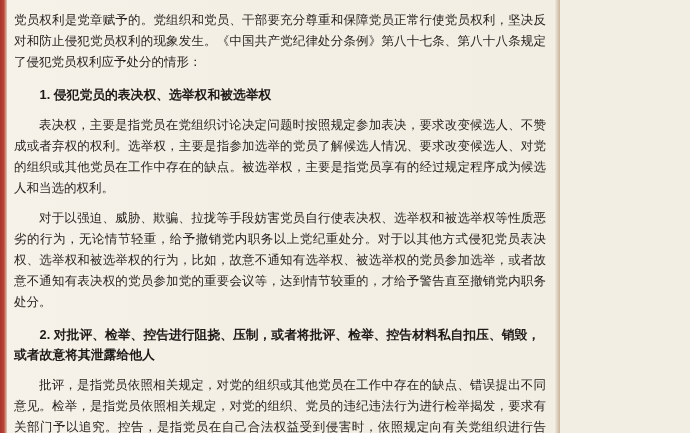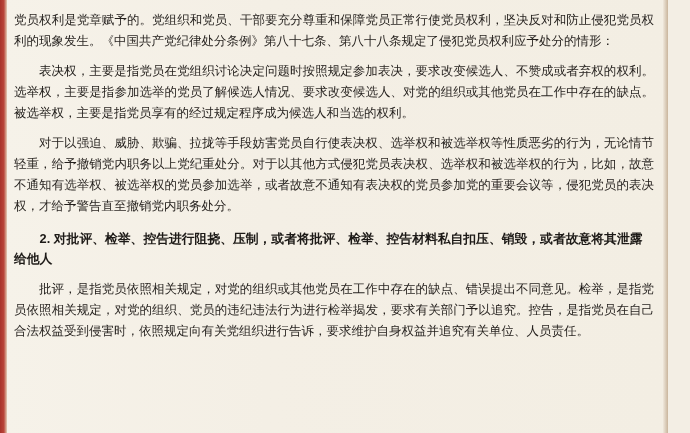--- a/index.html
+++ b/index.html
@@ -8,21 +8,21 @@
   }
   body {
     width: 690px;
     height: 433px;
     background: #f3eee4;
     font-family: "Liberation Sans", sans-serif;
     overflow: hidden;
   }
   #page {
     position: relative;
-    width: 668px;
+    width: 560px;
     height: 433px;
     background: linear-gradient(to right, #f6f2e9 0%, #f4efe5 40%, #f3eee3 100%);
     box-sizing: border-box;
     padding: 10px 14px 0 14px;
   }
   
   #page::before {
     content: "";
     position: absolute;
     left: 0;
@@ -72,24 +72,25 @@
   }
 </style>
 </head>
 <body>
 
 <div id="page">
   <div class="doc">
 
     <p class="intro-para"><span>党员权利是党章赋予的。党组织和党员、干部要充分尊重和保障党员正常行使党员权利，坚决反对和防止侵犯党员权利的现象发生。《中国共产党纪律处分条例》第八十七条、第八十八条规定了侵犯党员权利应予处分的情形：</span></p>
 
+    <div class="heading">1. 侵犯党员的表决权、选举权和被选举权</div>
 
     <p class="indent"><span class="b">表决权</span><span>，主要是指党员在党组织讨论决定问题时按照规定参加表决，要求改变候选人、不赞成或者弃权的权利。</span><span class="b">选举权</span><span>，主要是指参加选举的党员了解候选人情况、要求改变候选人、对党的组织或其他党员在工作中存在的缺点。</span><span class="b">被选举权</span><span>，主要是指党员享有的经过规定程序成为候选人和当选的权利。</span></p>
 
-    <p class="indent"><span>对于以强迫、威胁、欺骗、拉拢等手段妨害党员自行使表决权、选举权和被选举权等性质恶劣的行为，无论情节轻重，给予撤销党内职务以上党纪重处分。对于以其他方式侵犯党员表决权、选举权和被选举权的行为，比如，故意不通知有选举权、被选举权的党员参加选举，或者故意不通知有表决权的党员参加党的重要会议等，侵犯党员的表决权，才给予警告直至撤销党内职务处分。</span></p>
+    <p class="indent"><span>对于以强迫、威胁、欺骗、拉拢等手段妨害党员自行使表决权、选举权和被选举权等性质恶劣的行为，无论情节轻重，给予撤销党内职务以上党纪重处分。对于以其他方式侵犯党员表决权、选举权和被选举权的行为，比如，故意不通知有选举权、被选举权的党员参加选举，或者故意不通知有表决权的党员参加党的重要会议等，达到情节较重的，才给予警告直至撤销党内职务处分。</span></p>
 
     <div class="heading">2. 对批评、检举、控告进行阻挠、压制，或者将批评、检举、控告材料私自扣压、销毁，或者故意将其泄露给他人</div>
 
     <p class="indent"><span class="b">批评</span><span>，是指党员依照相关规定，对党的组织或其他党员在工作中存在的缺点、错误提出不同意见。</span><span class="b">检举</span><span>，是指党员依照相关规定，对党的组织、党员的违纪违法行为进行检举揭发，要求有关部门予以追究。</span><span class="b">控告</span><span>，是指党员在自己合法权益受到侵害时，依照规定向有关党组织进行告诉，要求维护自身权益并追究有关单位、人员责任。</span></p>
 
     <div class="tail-space"></div>
   </div>
 </div>
 
 </body></html>

